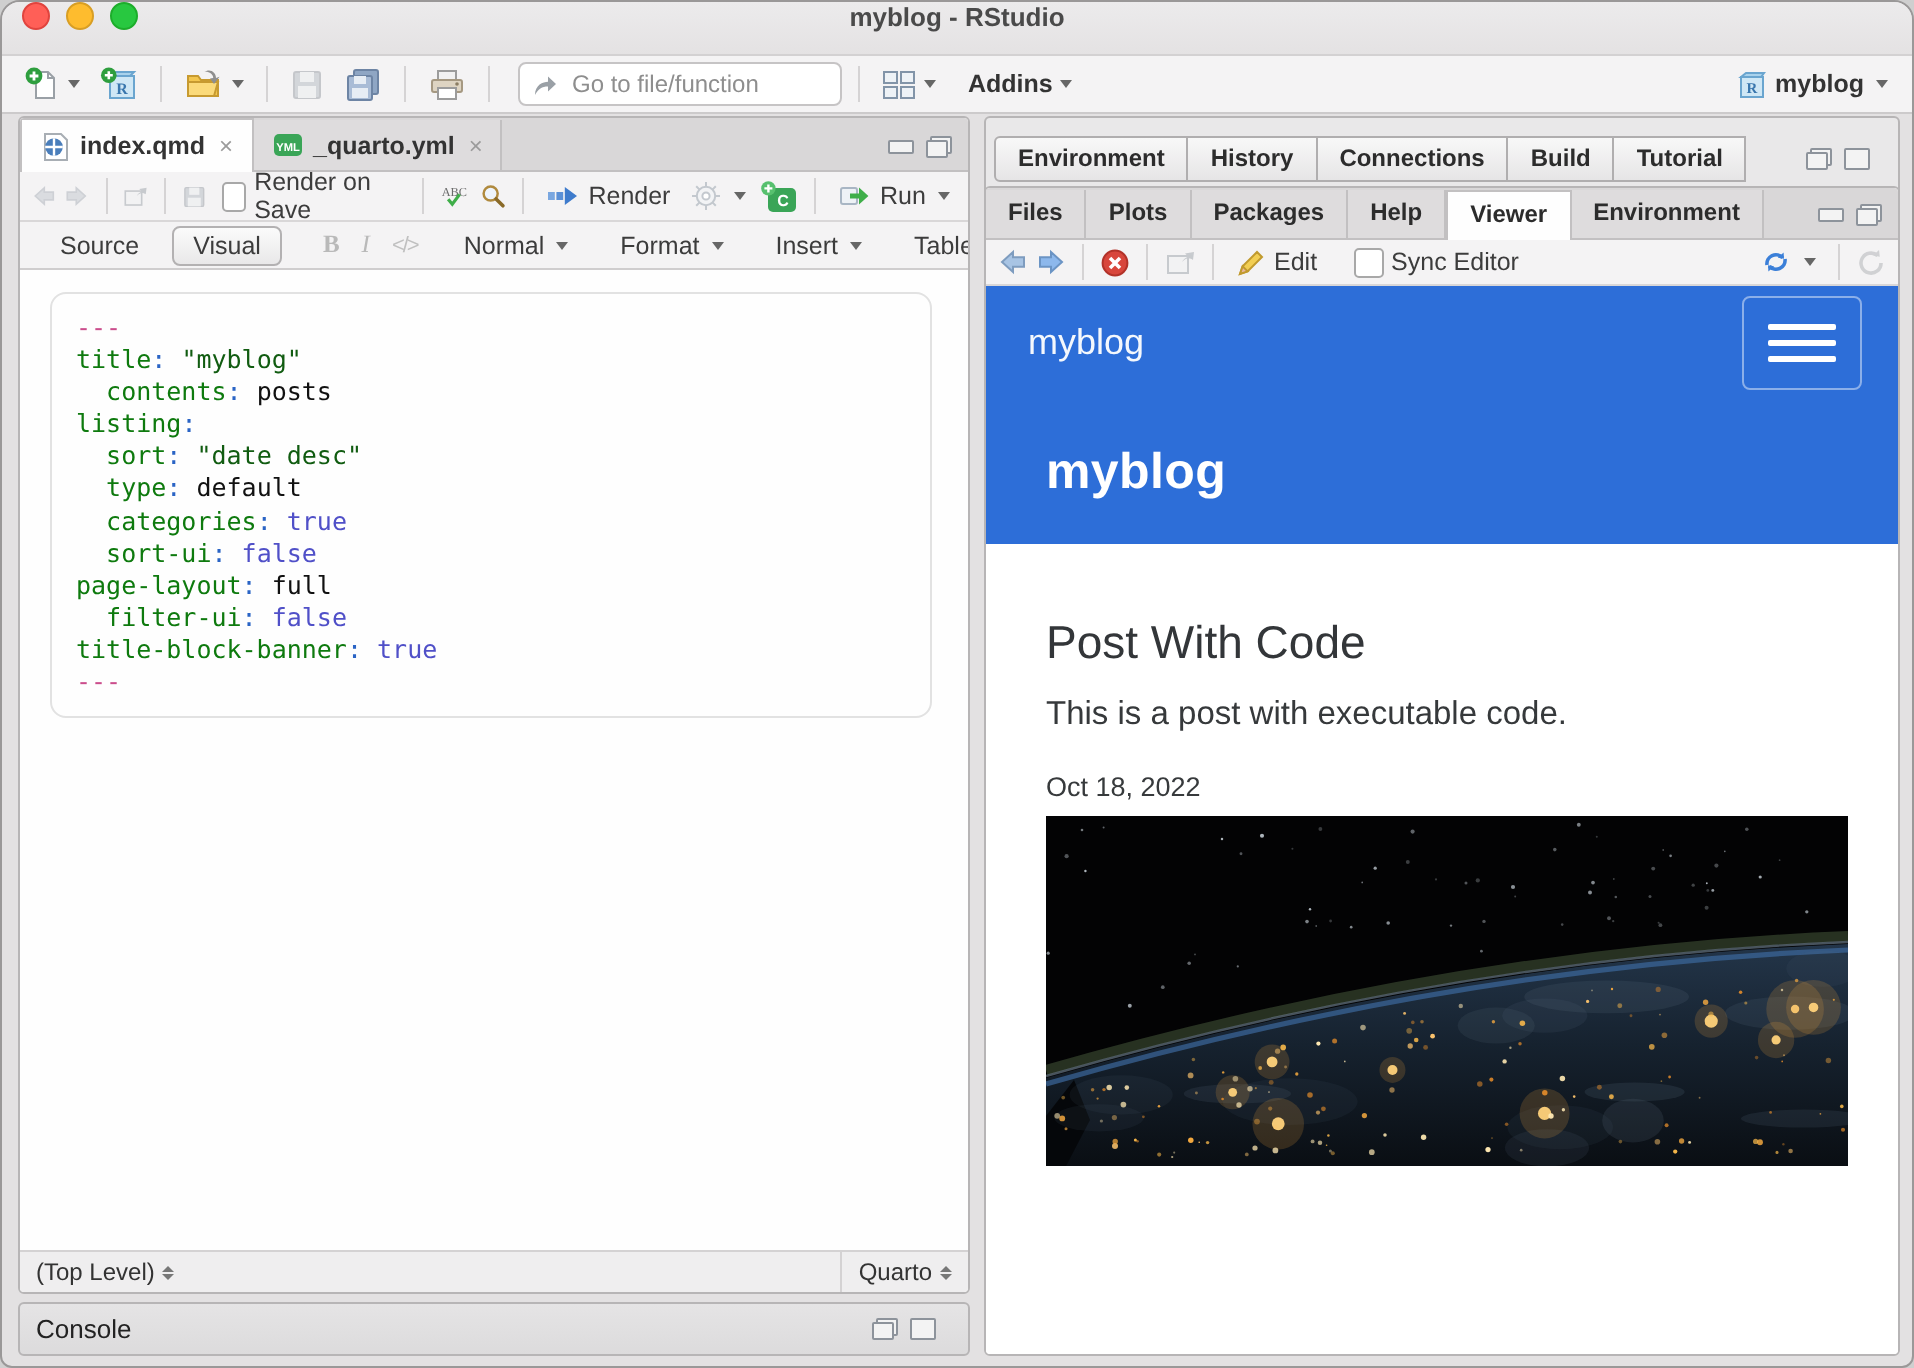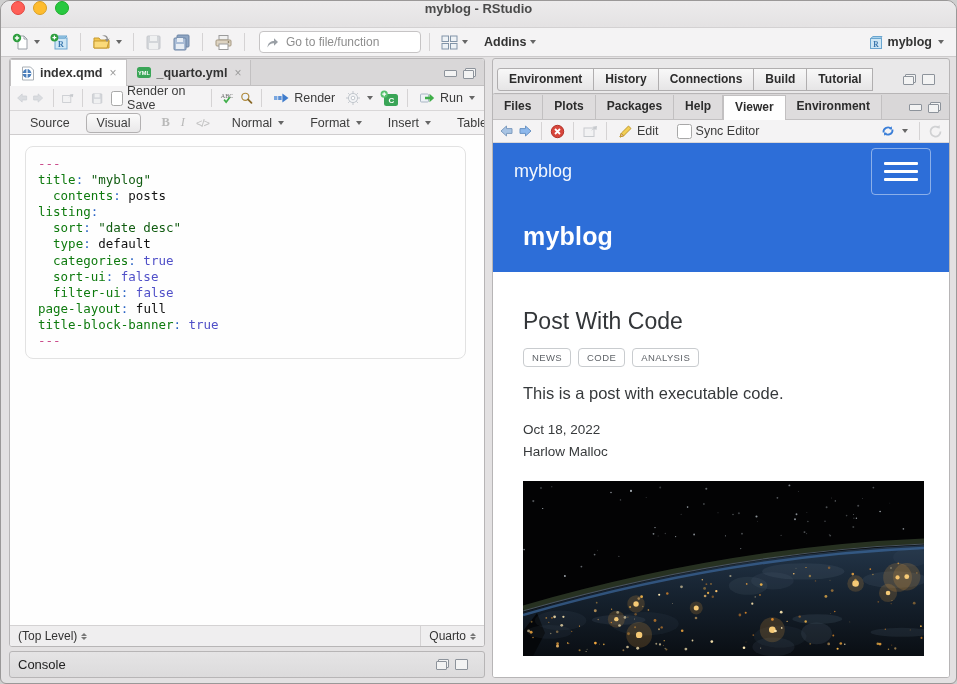--- a/index.html
+++ b/index.html
@@ -324,22 +324,22 @@
     <div class="ed-content">
       <div class="code-box">
           <div class="code-line"><span class="tok-meta">---</span></div>
           <div class="code-line"><span class="tok-key">title</span><span class="tok-colon">:</span><span class="tok-str"> "myblog"</span></div>
           <div class="code-line"><span class="tok-key">  contents</span><span class="tok-colon">:</span><span class="tok-plain"> posts</span></div>
           <div class="code-line"><span class="tok-key">listing</span><span class="tok-colon">:</span></div>
           <div class="code-line"><span class="tok-key">  sort</span><span class="tok-colon">:</span><span class="tok-str"> "date desc"</span></div>
           <div class="code-line"><span class="tok-key">  type</span><span class="tok-colon">:</span><span class="tok-plain"> default</span></div>
           <div class="code-line"><span class="tok-key">  categories</span><span class="tok-colon">:</span><span class="tok-bool"> true</span></div>
           <div class="code-line"><span class="tok-key">  sort-ui</span><span class="tok-colon">:</span><span class="tok-bool"> false</span></div>
+          <div class="code-line"><span class="tok-key">page-layout</span><span class="tok-colon">:</span><span class="tok-plain"> full</span></div>
           <div class="code-line"><span class="tok-key">  filter-ui</span><span class="tok-colon">:</span><span class="tok-bool"> false</span></div>
-          <div class="code-line"><span class="tok-key">page-layout</span><span class="tok-colon">:</span><span class="tok-plain"> full</span></div>
           <div class="code-line"><span class="tok-key">title-block-banner</span><span class="tok-colon">:</span><span class="tok-bool"> true</span></div>
           <div class="code-line"><span class="tok-meta">---</span></div>
         </div>
     </div>
 
     <div class="ed-status">
       <span class="left">
         <span>(Top Level)</span>
         <span class="updown">
             <i class="up"></i>
@@ -445,28 +445,22 @@
           <b></b>
             <b></b>
             <b></b>
         </span>
       </div>
       <div class="blog-banner" style="background: rgb(45, 110, 216);">
         <span class="btitle">myblog</span>
       </div>
       <div class="blog-body">
         <h1 class="post-title">Post With Code</h1>
-        <div class="badge-row" id="badge-row">
-            <span class="badge">NEWS</span>
-            <span class="badge">CODE</span>
-            <span class="badge">ANALYSIS</span>
-          </div>
         <p class="post-desc">This is a post with executable code.</p>
         <p class="post-date">Oct 18, 2022</p>
-        <p class="post-author">Harlow Malloc</p>
         <svg class="earth" id="earth-svg" viewBox="0 0 401 175" preserveAspectRatio="none">
           <defs>
             <linearGradient id="eg" x1="0" y1="0" x2="0" y2="1">
               <stop offset="0" stop-color="#233549"></stop>
                 <stop offset=".45" stop-color="#16222f"></stop>
                 <stop offset="1" stop-color="#0a0e13"></stop>
             </linearGradient>
           </defs>
           <rect x="0" y="0" width="401" height="175" fill="#030304"></rect>
           <g id="earth-stars">

